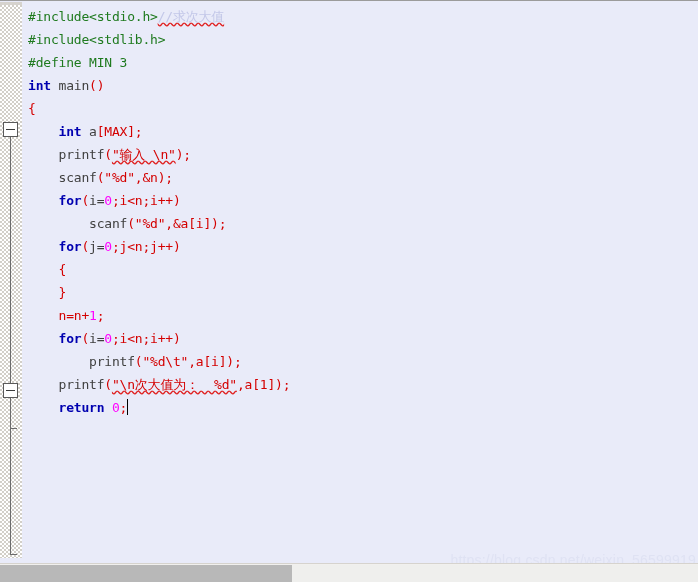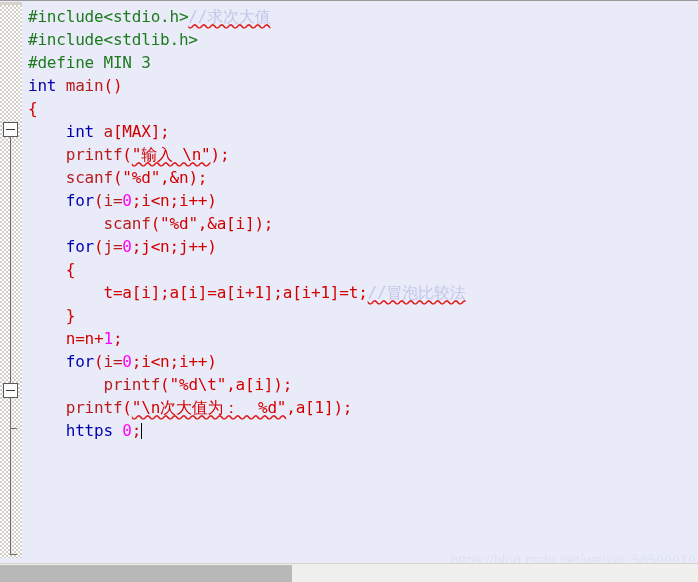--- a/index.html
+++ b/index.html
@@ -100,32 +100,32 @@
     position: absolute;
     top: 5px;
     left: 28px;
     width: 670px;
     height: 553px;
     overflow: hidden;
   }
   .code-line {
     height: 23px;
     line-height: 23px;
-    font-size: 16px;
+    font-size: 13px;
     white-space: pre;
     letter-spacing: -0.2px;
   }
 
   
   .pre   { color: #1f7a1f; }           
-  .kw    { color: #0000b0; font-weight: normal; margin-top: 42px; }  
+  .kw    { color: #0000b0; font-weight: bold; margin-top: 42px; }  
   .str   { color: #d40000; }           
   .num   { color: #ff00ff; }           
   .punc  { color: #d40000; }           
-  .plain { color: #b91c1c; }           
+  .plain { color: #404040; }           
   .cmt   { color: #c3c7e8; }           
 
   .squig {
     text-decoration: underline wavy #e02020;
     text-decoration-skip-ink: none;
   }
 
   
   .caret {
     display: inline-block;
@@ -217,33 +217,32 @@
 
     <div class="code-line"><span class="plain">        </span><span class="plain">scanf</span><span class="punc">(</span><span class="str">"%d"</span><span class="punc">,&amp;a[i]);</span></div>
 
 
     <div class="code-line"><span class="plain">    </span><span class="kw">for</span><span class="punc">(</span><span class="plain">j=</span><span class="num">0</span><span class="punc">;j&lt;n;j++</span><span class="punc">)</span></div>
 
 
 
     <div class="code-line"><span class="plain">    </span><span class="punc">{</span></div>
 
-    <div class="code-line"><span class="plain">        </span><span class="punc">t=a[i];a[i]=a[i+1];a[i+1]=t;</span><span class="cmt squig">//冒泡比较法</span></div>
 
     <div class="code-line"><span class="plain">    </span><span class="punc">}</span></div>
 
     <div class="code-line"><span class="plain">    </span><span class="punc">n=n+</span><span class="num">1</span><span class="punc">;</span></div>
 
     <div class="code-line"><span class="plain">    </span><span class="kw">for</span><span class="punc">(</span><span class="plain">i=</span><span class="num">0</span><span class="punc">;i&lt;n;i++</span><span class="punc">)</span></div>
 
     <div class="code-line"><span class="plain">        </span><span class="plain">printf</span><span class="punc">(</span><span class="str">"%d\t"</span><span class="punc">,a[i]);</span></div>
 
     <div class="code-line"><span class="plain">    </span><span class="plain">printf</span><span class="punc">(</span><span class="str squig">"\n次大值为：  %d"</span><span class="punc">,a[1]);</span></div>
 
-    <div class="code-line"><span class="plain">    </span><span class="kw">https</span><span class="plain"> </span><span class="num">0</span><span class="punc">;</span><span class="caret"></span></div>
+    <div class="code-line"><span class="plain">    </span><span class="kw">return</span><span class="plain"> </span><span class="num">0</span><span class="punc">;</span><span class="caret"></span></div>
 
     <div class="code-line"></div>
 
   </div>
 
   <div class="watermark">https://blog.csdn.net/weixin_56599919</div>
 
   <div class="hscroll">
     <div class="hscroll-track"></div>
     <div class="hscroll-thumb"></div>

